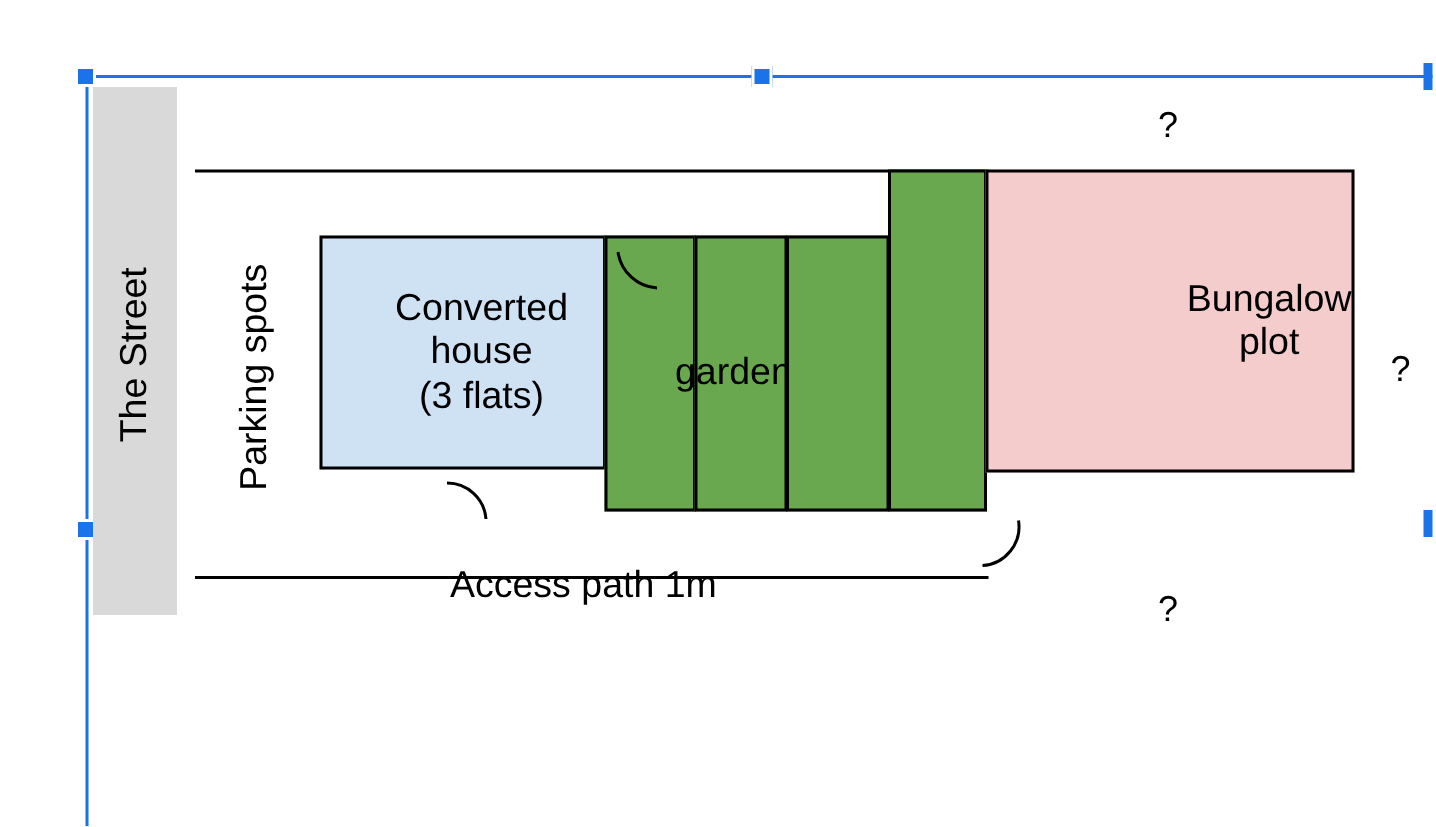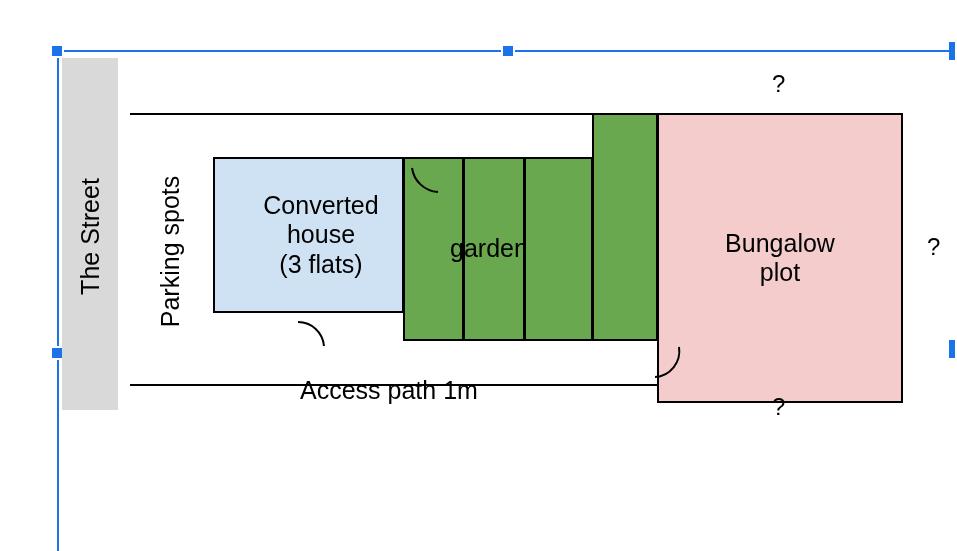--- a/index.html
+++ b/index.html
@@ -157,21 +157,21 @@
   <div class="plot plot-garden" style="left:592px; top:113px; width:66px; height:228px;"></div>
 
   <div class="door" style="left:410px; top:166px;">
     <svg width="40" height="34" viewBox="0 0 40 34">
       <path d="M2 2 A 28 28 0 0 0 28 26" fill="none" stroke="#000000" stroke-width="2"></path>
     </svg>
   </div>
 
   <div class="freetext" style="left:300px; top:348px;margin-top:28px;">Access path 1m</div>
 
-  <div class="plot plot-bungalow" style="left:657px; top:113px; width:246px; height:290px;">
+  <div class="plot plot-bungalow" style="left:657px; top:113px; width:246px; height:202px;justify-content:flex-end;">
     <div>
       <div>Bungalow</div>
       <div>plot</div>
     </div>
   </div>
 
   <div class="door" style="left:653px; top:345px;">
     <svg width="40" height="38" viewBox="0 0 40 38">
       <path d="M26 2 A 26 26 0 0 1 2 32" fill="none" stroke="#000000" stroke-width="2"></path>
     </svg>

